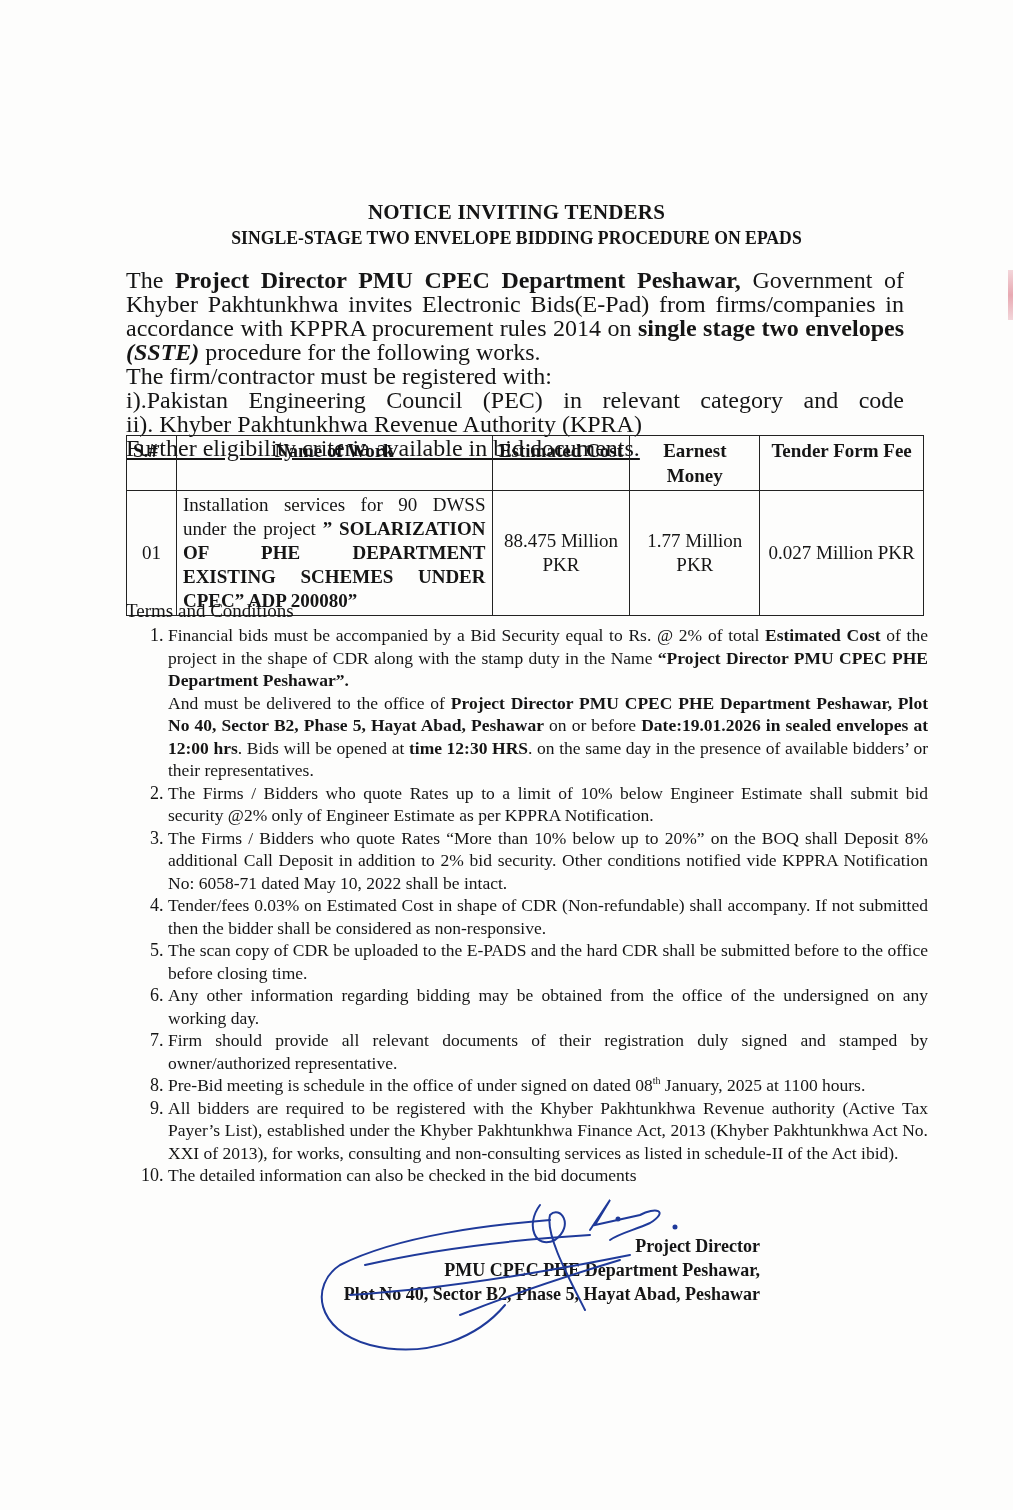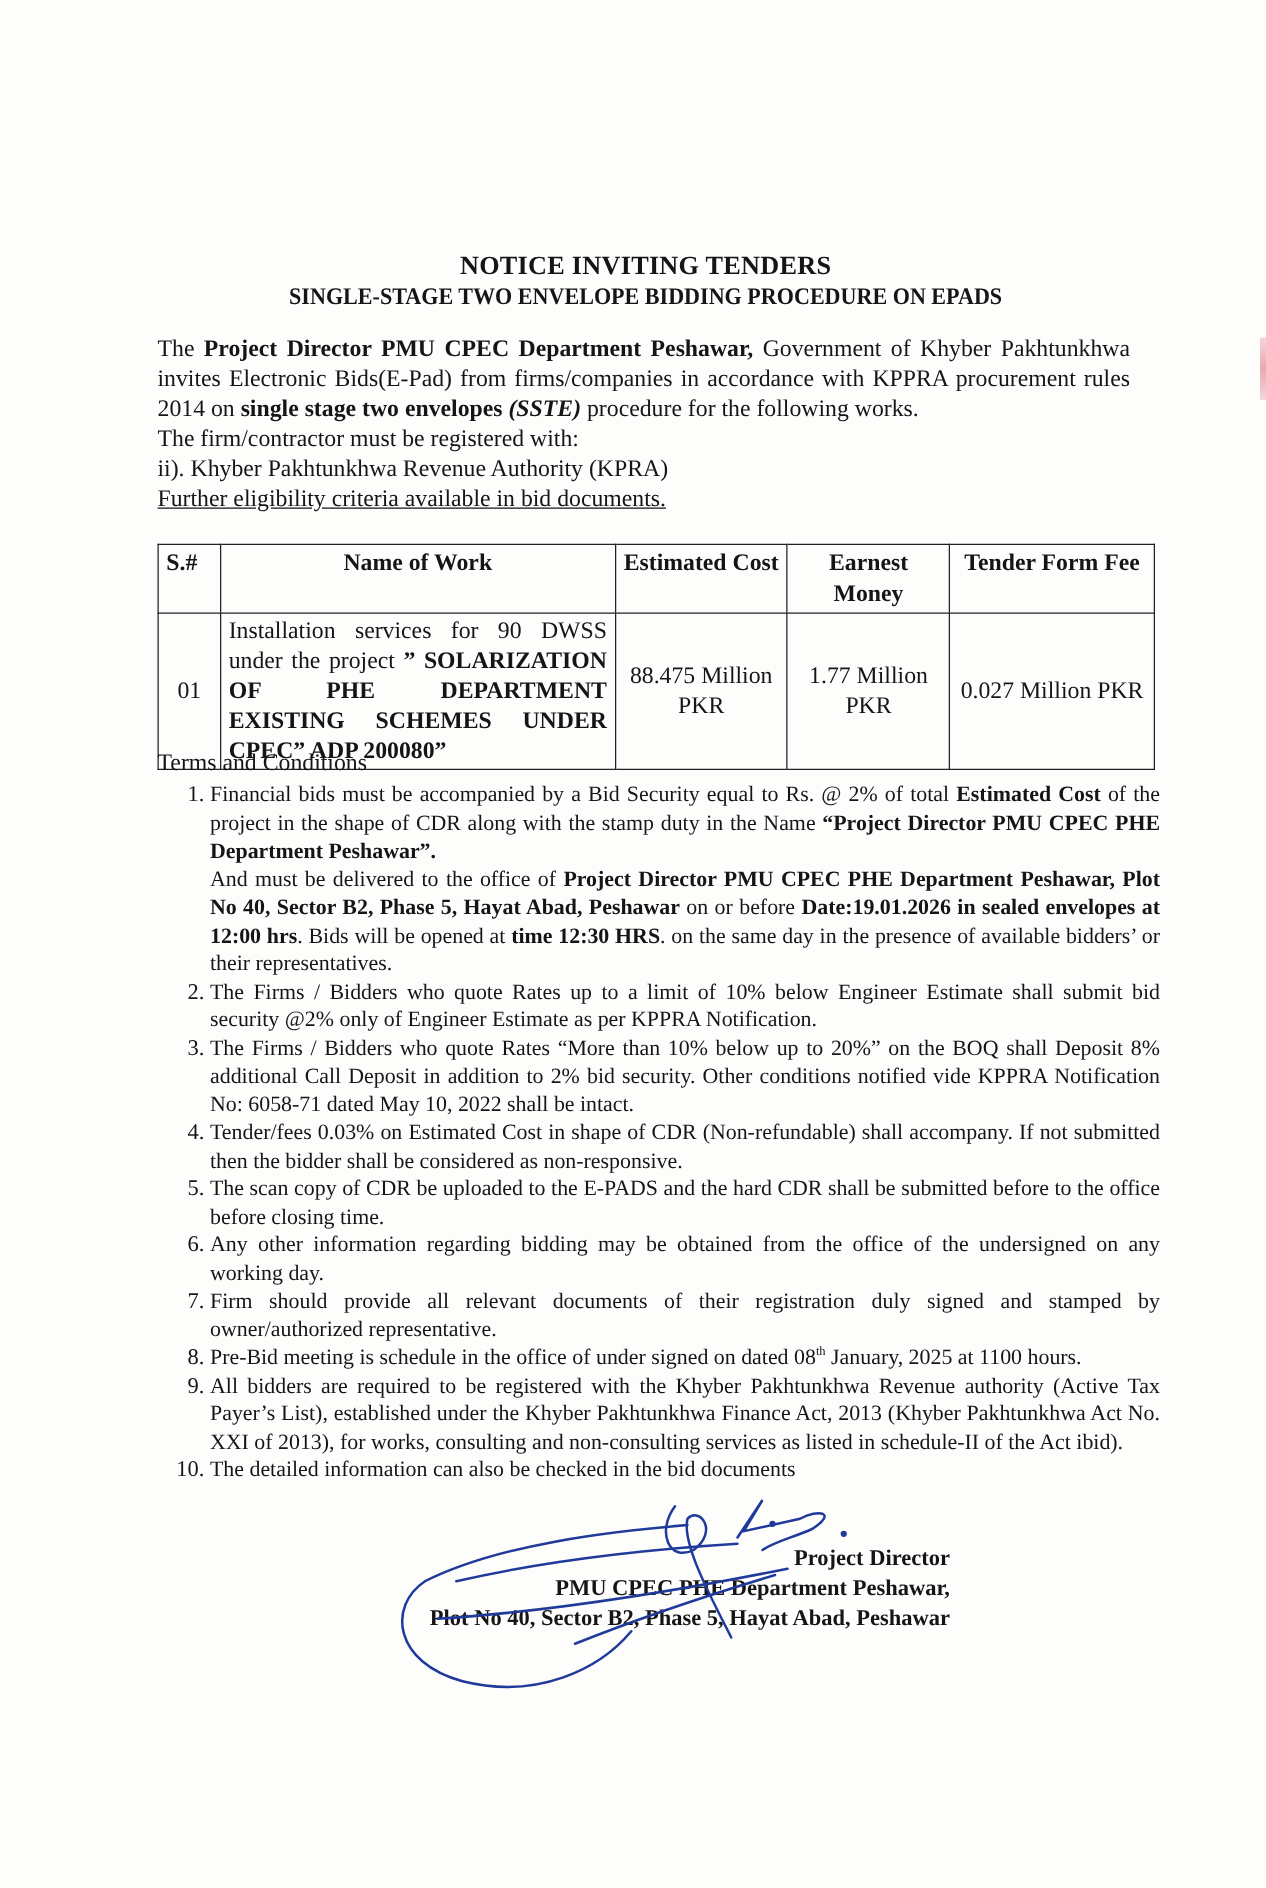--- a/index.html
+++ b/index.html
@@ -6,21 +6,21 @@
   body {
     width: 1013px; height: 1510px; background: #fdfdfc; position: relative; overflow: hidden;
     font-family: "Liberation Serif", "DejaVu Serif", serif; color: #151515;
   }
   .red-mark { position: absolute; left: 1008px; top: 270px; width: 5px; height: 50px;
     background: linear-gradient(#f3d6da, #e8a9b2, #f3d6da); }
   .title { position: absolute; top: 200px; left: 0; width: 1033px; text-align: center;
     font-weight: bold; font-size: 21px; letter-spacing: 0.2px; }
   .subtitle { position: absolute; top: 227px; left: 0; width: 1033px; text-align: center;
     font-weight: bold; font-size: 19px; transform: scaleX(0.93); }
-  .intro { position: absolute; top: 268px; left: 126px; width: 778px; font-size: 19px;
+  .intro { position: absolute; top: 268px; left: 126px; width: 778px; font-size: 24px;
     line-height: 24px; text-align: justify; }
   .intro p { margin: 0; }
   .intro .line { text-align-last: justify; }
   .b { font-weight: bold; }
   .bi { font-weight: bold; font-style: italic; }
   .underline-bold { font-weight: normal; text-decoration: underline; }
   table.tender { position: absolute; top: 435px; left: 126px; width: 798px; border-collapse: collapse;
     font-size: 19px; }
   table.tender th, table.tender td { border: 1.5px solid #222; padding: 2px 6px; vertical-align: top; }
   table.tender th { font-weight: bold; text-align: center; line-height: 25px; }
@@ -44,20 +44,21 @@
 <div class="red-mark"></div>
 
 <div class="title">NOTICE INVITING TENDERS</div>
 <div class="subtitle">SINGLE-STAGE TWO ENVELOPE BIDDING PROCEDURE ON EPADS</div>
 
 <div class="intro">
   <p>
     <span>The </span><span class="b">Project Director PMU CPEC Department Peshawar,</span><span> Government of Khyber Pakhtunkhwa invites Electronic Bids(E-Pad) from firms/companies in accordance with KPPRA procurement rules 2014 on </span><span class="b">single stage two envelopes</span> <span class="bi">(SSTE)</span><span> procedure for the following works.</span>
   </p>
   <p>The firm/contractor must be registered with:</p>
+  <p class="line">i).Pakistan Engineering Council (PEC) in relevant category and code</p>
   <p>ii). Khyber Pakhtunkhwa Revenue Authority (KPRA)</p>
   <p class="underline-bold">Further eligibility criteria available in bid documents.</p>
 </div>
 
 <table class="tender">
   <colgroup>
     <col style="width:50px">
       <col style="width:316px">
       <col style="width:138px">
       <col style="width:130px">

